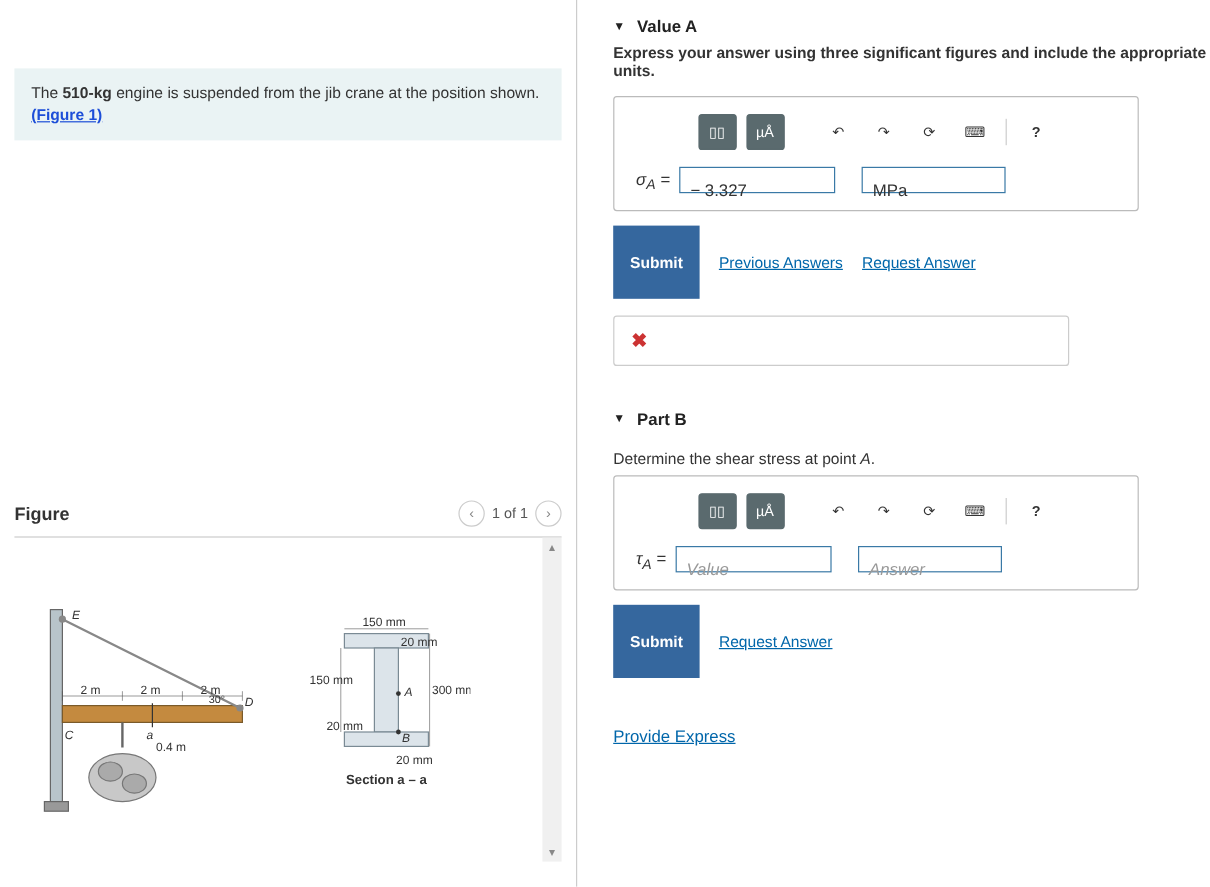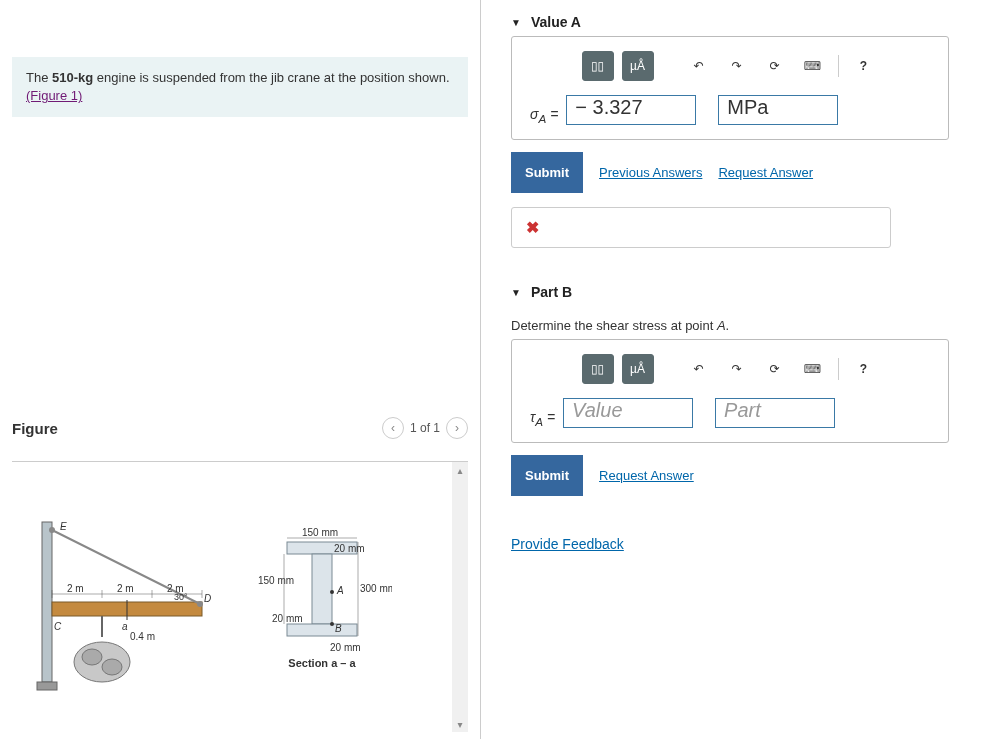--- a/index.html
+++ b/index.html
@@ -25,30 +25,30 @@
     box-sizing: border-box;
     border-left: 1px solid #ccc;
   }
   .problem-statement {
     background: #eaf3f4;
     padding: 12px 14px;
     font-size: 13px;
     line-height: 1.4;
     margin-top: 47px;
   }
-  .problem-statement a { color: #701a75; text-decoration: underline; }
+  .problem-statement a { color: #1d4ed8; text-decoration: underline; font-weight: bold; }
   .bold { font-weight: bold; }
 
   .figure-block { margin-top: 300px; }
   .figure-header {
     display: flex;
     justify-content: space-between;
     align-items: center;
     border-bottom: 1px solid #ccc;
-    padding-bottom: 22px;
+    padding-bottom: 8px;
   }
   .figure-title { font-weight: bold; font-size: 15px; color: #333; }
   .pager { display:flex; align-items:center; gap:6px; font-size:12px; color:#555;}
   .pager-btn {
     width: 20px; height:20px; border:1px solid #ccc; border-radius:50%;
     display:flex;align-items:center;justify-content:center;
     font-size:12px; color:#888; cursor:pointer;
   }
   .figure-body {
     display:flex; gap:30px; align-items:center; padding:30px 10px 10px 10px;
@@ -85,29 +85,29 @@
   .tool-btn {
     width:30px;height:28px;border:1px solid #999;border-radius:3px;
     display:flex;align-items:center;justify-content:center;font-size:12px;
     background:#f5f5f5;cursor:pointer;
   }
   .tool-btn.dark { background:#5a6a6e; color:#fff; border-color:#5a6a6e;}
   .tool-sep { width:1px; height:22px; background:#ccc; margin:0 2px;}
   .input-row { display:flex; align-items:flex-end; gap:8px; }
   .input-row .lhs { font-size:14px; font-style:italic;}
   .val-input, .unit-input {
-    border:1px solid #3a79a6; height:30px; padding:0 8px; font-size:20px;
+    border:1px solid #3a79a6; height:19px; padding:10px 8px; font-size:14px;
     box-sizing:border-box;
   }
   .val-input { width:130px; }
   .unit-input { width:120px;margin-left:14px; }
   .val-input.placeholder, .unit-input.placeholder { color:#999; font-style:italic;}
   .submit-row { display:flex; align-items:center; gap:16px; margin-top:12px;}
   .submit-btn {
-    background:#35679e; color:#fff; border:none; padding:13px 14px; font-size:13px;
+    background:#35679e; color:#fff; border:none; padding:23px 14px; font-size:13px;
     font-weight:bold; cursor:pointer;
   }
   .link { color:#0066aa; text-decoration:underline; font-size:13px; cursor:pointer;}
   .feedback-box {
     border:1px solid #ccc; border-radius:3px; padding:10px 14px; margin-top:14px;
     display:flex; align-items:center; gap:10px; font-weight:bold; font-size:13px;
     width: 350px;
   }
   .x-icon { color:#cc3333; font-size:16px; font-weight:bold;}
   .feedback-link { color:#0066aa; text-decoration:underline; font-size:14px; cursor:pointer; display:inline-block; margin-top:10px;}
@@ -207,20 +207,21 @@
   </div>
 
   <div class="right-col">
 
     
     <div class="part">
       <div class="part-header">
         <span class="caret">▼</span>
         <span>Value A</span>
       </div>
+      <div class="part-instr">Express your answer using three significant figures and include the appropriate units.</div>
 
       <div class="answer-box">
         <div class="toolbar">
           <div class="tool-btn dark">▯▯</div>
           <div class="tool-btn dark">µÅ</div>
           <div style="width:14px"></div>
           <div class="tool-btn" style="border:none;background:none">↶</div>
           <div class="tool-btn" style="border:none;background:none">↷</div>
           <div class="tool-btn" style="border:none;background:none">⟳</div>
           <div class="tool-btn" style="border:none;background:none">⌨</div>
@@ -263,25 +264,25 @@
           <div class="tool-btn" style="border:none;background:none">↶</div>
           <div class="tool-btn" style="border:none;background:none">↷</div>
           <div class="tool-btn" style="border:none;background:none">⟳</div>
           <div class="tool-btn" style="border:none;background:none">⌨</div>
           <div class="tool-sep"></div>
           <div class="tool-btn" style="border:none;background:none;font-weight:bold">?</div>
         </div>
         <div class="input-row">
           <span class="lhs"><i>τ</i><sub>A</sub> <span>=</span></span>
           <div class="val-input placeholder">Value</div>
-          <div class="unit-input placeholder">Part</div>
+          <div class="unit-input placeholder">Answer</div>
         </div>
       </div>
 
       <div class="submit-row">
         <button class="submit-btn">Submit</button>
         <span class="link">Request Answer</span>
       </div>
     </div>
 
-    <span class="feedback-link">Provide Feedback</span>
+    <span class="feedback-link">Provide Express</span>
   </div>
 </div>
 
 </body></html>

